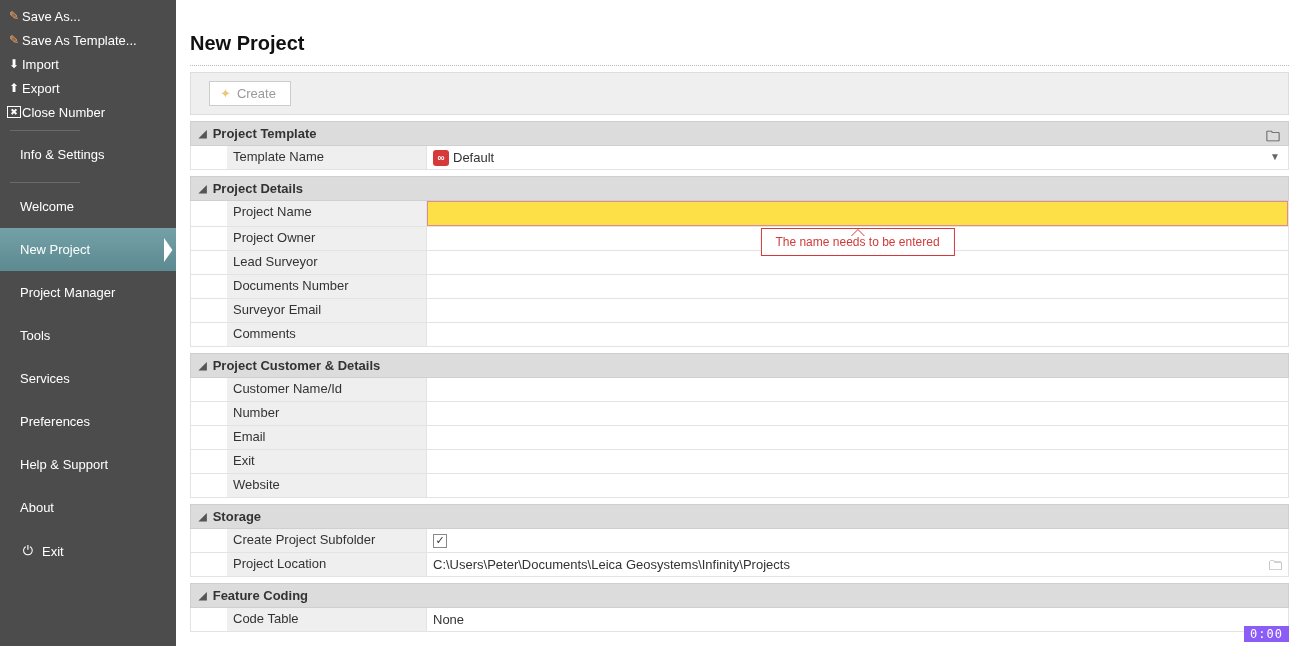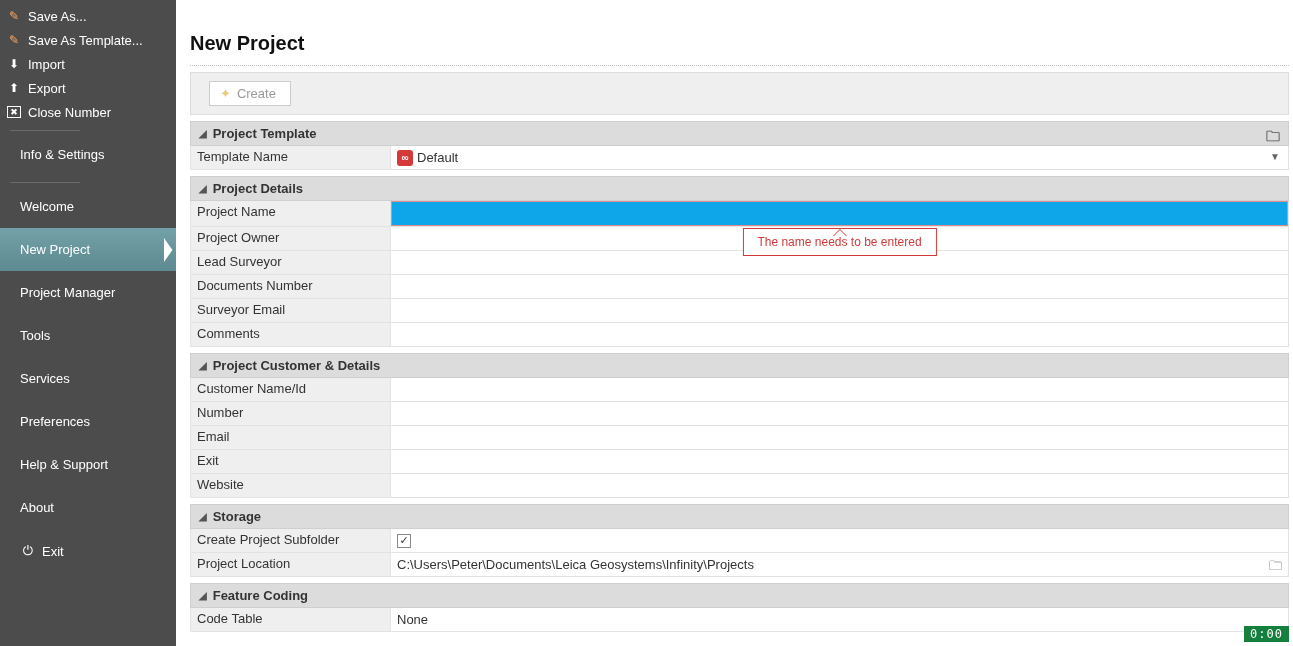--- a/index.html
+++ b/index.html
@@ -20,21 +20,20 @@
     display: flex;
     flex-direction: column;
     padding-top: 4px;
     flex-shrink: 0;
   }
   .file-item {
     display: flex; align-items: center;
     padding: 4px 6px;
     font-size: 13px;
     cursor: pointer;
-    gap: 6px;
     white-space: nowrap;
   }
   .file-item .fi-icon {
     width: 16px; height: 16px;
     display: flex; align-items: center; justify-content: center;
     font-size: 12px;
   }
   .sep {
     height: 1px;
     background: #6a6a6a;
@@ -136,37 +135,38 @@
   }
   .row:first-of-type { border-top: 1px solid #e3e3e3; }
   .row .label {
     width: 200px;
     background: #efefef;
     padding: 3px 6px;
     color: #333;
     font-size: 13px;
     border-right: 1px solid #e3e3e3;
     flex-shrink: 0;
+    margin-left: 36px;
   }
   .row .value {
     flex: 1;
     padding: 3px 6px;
     font-size: 13px;
     color: #333;
     display: flex; align-items: center;
     position: relative;
   }
   .row .value input[type=text] {
     border: none; outline: none;
     width: 100%; height: 100%;
     font-size: 13px;
     background: transparent;
   }
   .row.error .value {
-    background: #0ea5e9;
+    background: #fde047;
     border: 1px solid #e08c8c;
   }
   .template-icon {
     width: 16px; height: 16px;
     background: #d6393a;
     border-radius: 3px;
     margin-right: 4px;
     display: inline-flex; align-items:center; justify-content:center;
     color:#fff; font-size:10px; font-weight:bold;
   }
@@ -214,21 +214,21 @@
     left: 50%; top: -5px;
     margin-left: -6px;
     border: 6px solid transparent;
     border-bottom-color: #fff;
   }
 
   
   .time-badge {
     position: fixed;
     right: 4px; bottom: 4px;
-    background: #15803d;
+    background: #8b5cf6;
     color: #fff;
     font-family: monospace;
     font-size: 12px;
     padding: 1px 6px;
     letter-spacing: 1px;
   }
 
   
   .ic-saveas::before { content:"✎"; color:#ffaa66; }
   .ic-import::before { content:"⬇"; }

